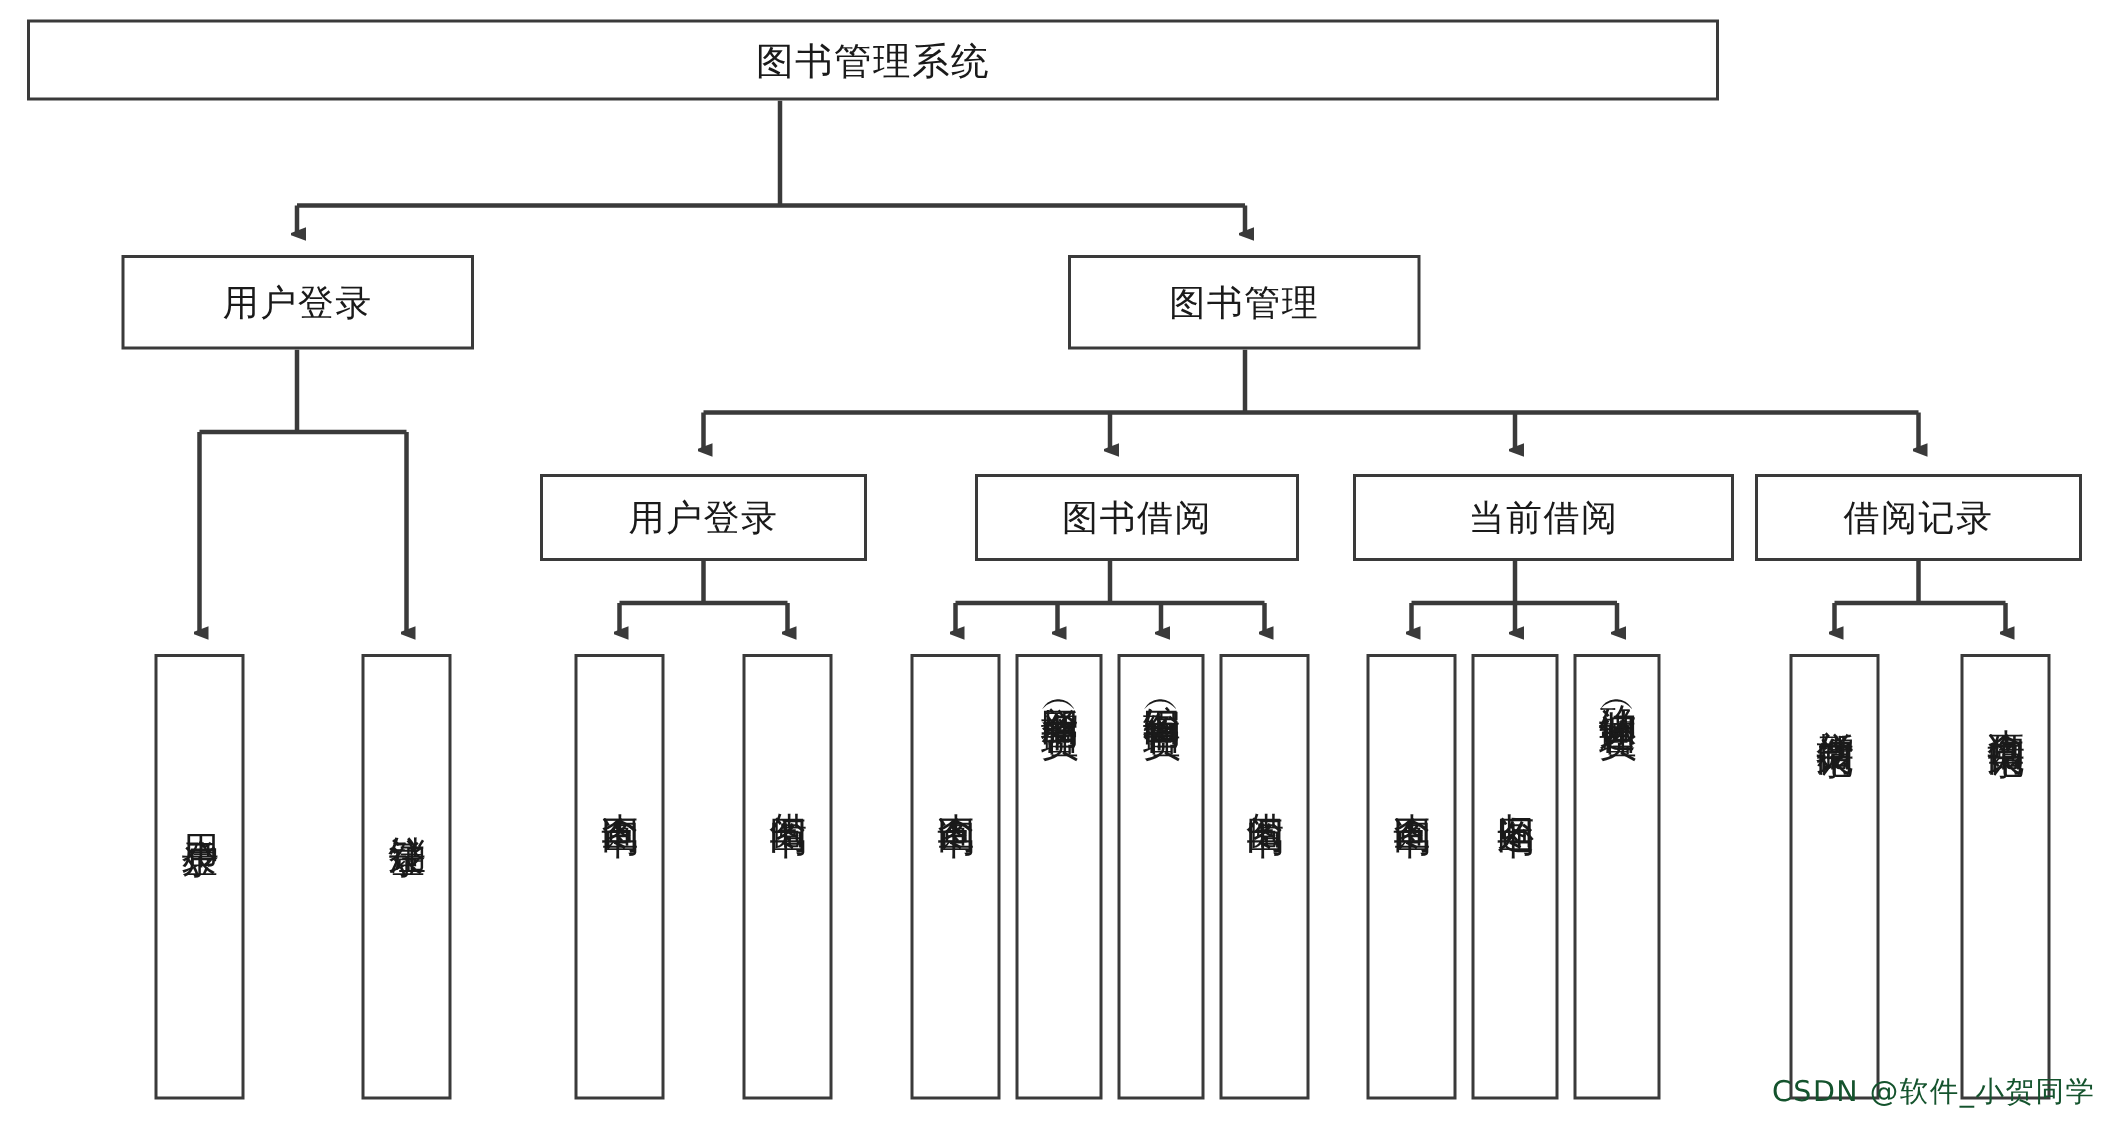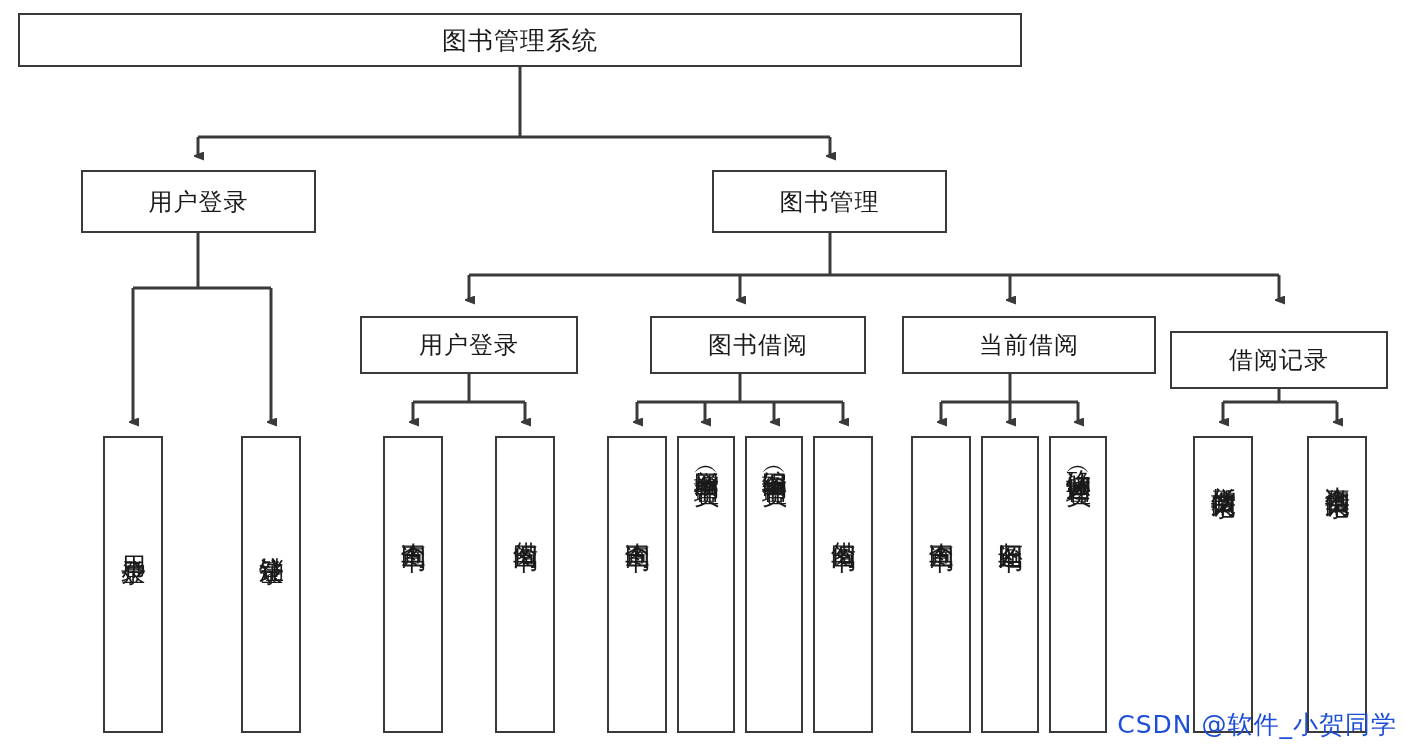--- a/index.html
+++ b/index.html
@@ -64,22 +64,22 @@
   .leaf-short .vtext {
     margin-top: 92px;
   }
   .leaf-rec .vtext {
     margin-top: 22px;
   }
   #watermark {
     position: absolute;
     right: 8px;
     bottom: 6px;
-    font-size: 25px;
-    color: #1d4ed8;
+    font-size: 19px;
+    color: #14532d;
     letter-spacing: 1px;
     white-space: nowrap;
     pointer-events: none;
   }
 </style>
 </head>
 <body>
 
 <div id="diagram-root">
 
@@ -126,41 +126,41 @@
       <path d="M1010,402 L1010,422" marker-end="url(#arrow)"></path>
       <path d="M1078,402 L1078,422" marker-end="url(#arrow)"></path>
 
       <path d="M1279,374 L1279,402"></path>
       <path d="M1223,402 L1337,402"></path>
       <path d="M1223,402 L1223,422" marker-end="url(#arrow)"></path>
       <path d="M1337,402 L1337,422" marker-end="url(#arrow)"></path>
     </g>
   </svg>
 
-  <div class="node node-h node-root" style="left:18px;top:13px;width:1004px;height:54px;">
+  <div class="node node-h node-root" style="left:18px;top:13px;width:1128px;height:54px;">
     <span>图书管理系统</span>
   </div>
 
   <div class="node node-h" style="left:81px;top:170px;width:235px;height:63px;">
     <span>用户登录</span>
   </div>
   <div class="node node-h" style="left:712px;top:170px;width:235px;height:63px;text-align:right;">
     <span>图书管理</span>
   </div>
 
   <div class="node node-h" style="left:360px;top:316px;width:218px;height:58px;">
     <span>用户登录</span>
   </div>
   <div class="node node-h" style="left:650px;top:316px;width:216px;height:58px;">
     <span>图书借阅</span>
   </div>
   <div class="node node-h" style="left:902px;top:316px;width:254px;height:58px;">
     <span>当前借阅</span>
   </div>
-  <div class="node node-h" style="left:1170px;top:331px;width:218px;height:58px;">
+  <div class="node node-h" style="left:1170px;top:316px;width:218px;height:58px;">
     <span>借阅记录</span>
   </div>
 
   <div class="node node-leaf leaf-short" style="left:103px;top:436px;width:60px;height:297px;">
     <span class="vtext">用户登录</span>
   </div>
   <div class="node node-leaf leaf-short" style="left:241px;top:436px;width:60px;height:297px;">
     <span class="vtext">注销登录</span>
   </div>
 

